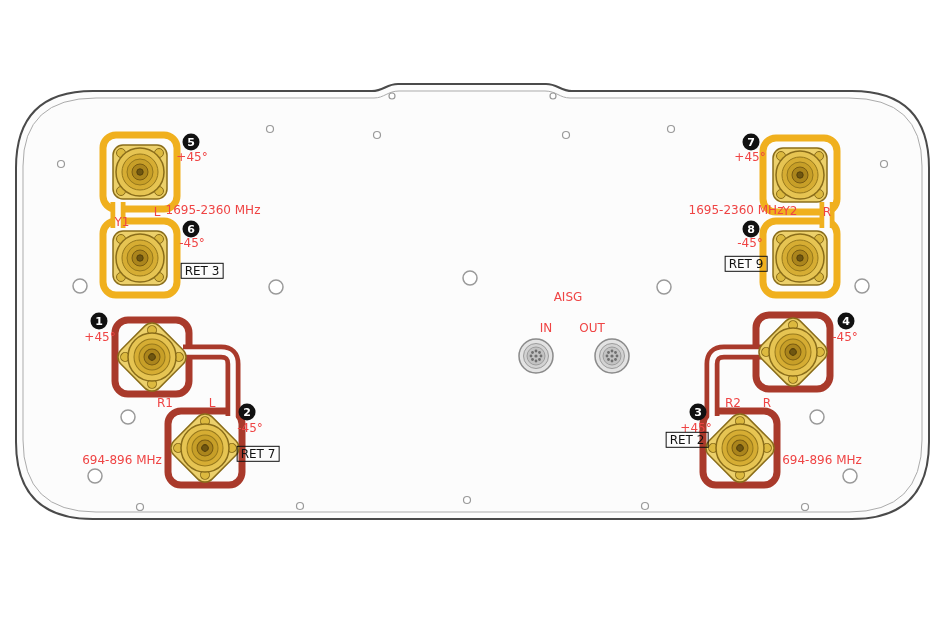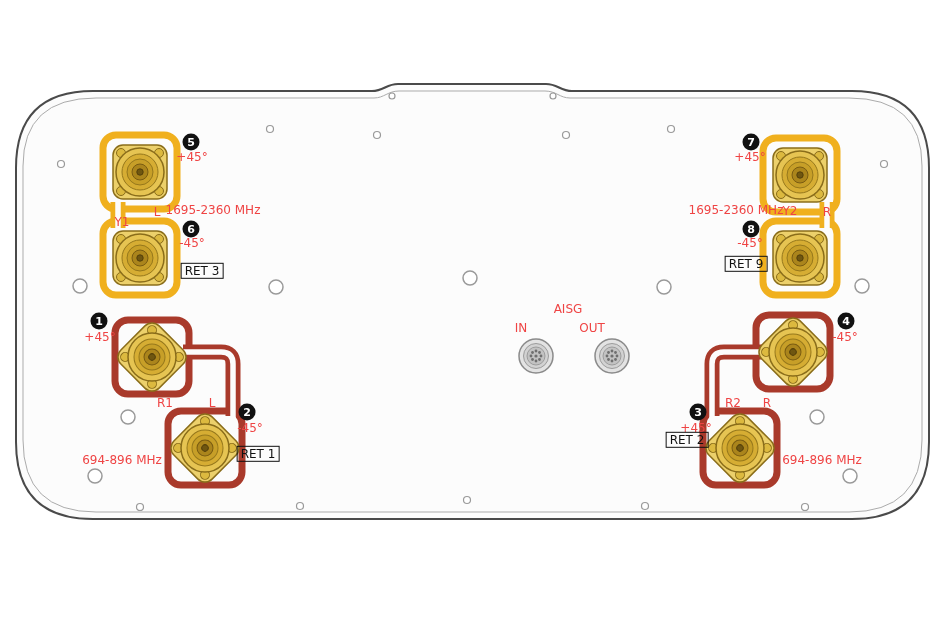--- a/index.html
+++ b/index.html
@@ -157,20 +157,20 @@
 <div class="lbl" style="left:827px;top:213px">R</div>
 <div class="lbl" style="left:165px;top:404px">R1</div>
 <div class="lbl" style="left:212px;top:404px">L</div>
 <div class="lbl" style="left:733px;top:404px">R2</div>
 <div class="lbl" style="left:767px;top:404px">R</div>
 <div class="lbl" style="left:122px;top:461px">694-896 MHz</div>
 <div class="lbl" style="left:822px;top:461px">694-896 MHz</div>
 
 <div class="retbox" style="left:202px;top:271px">RET 3</div>
 <div class="retbox" style="left:746px;top:264px">RET 9</div>
-<div class="retbox" style="left:258px;top:454px">RET 1</div>
+<div class="retbox" style="left:258px;top:454px">RET 7</div>
 <div class="retbox" style="left:687px;top:440px">RET 2</div>
 
-<div class="lbl" style="left:568px;top:310px">AISG</div>
-<div class="lbl" style="left:521px;top:329px">IN</div>
+<div class="lbl" style="left:568px;top:298px">AISG</div>
+<div class="lbl" style="left:546px;top:329px">IN</div>
 <div class="lbl" style="left:592px;top:329px">OUT</div>
 
 </div>
 
 </body></html>

